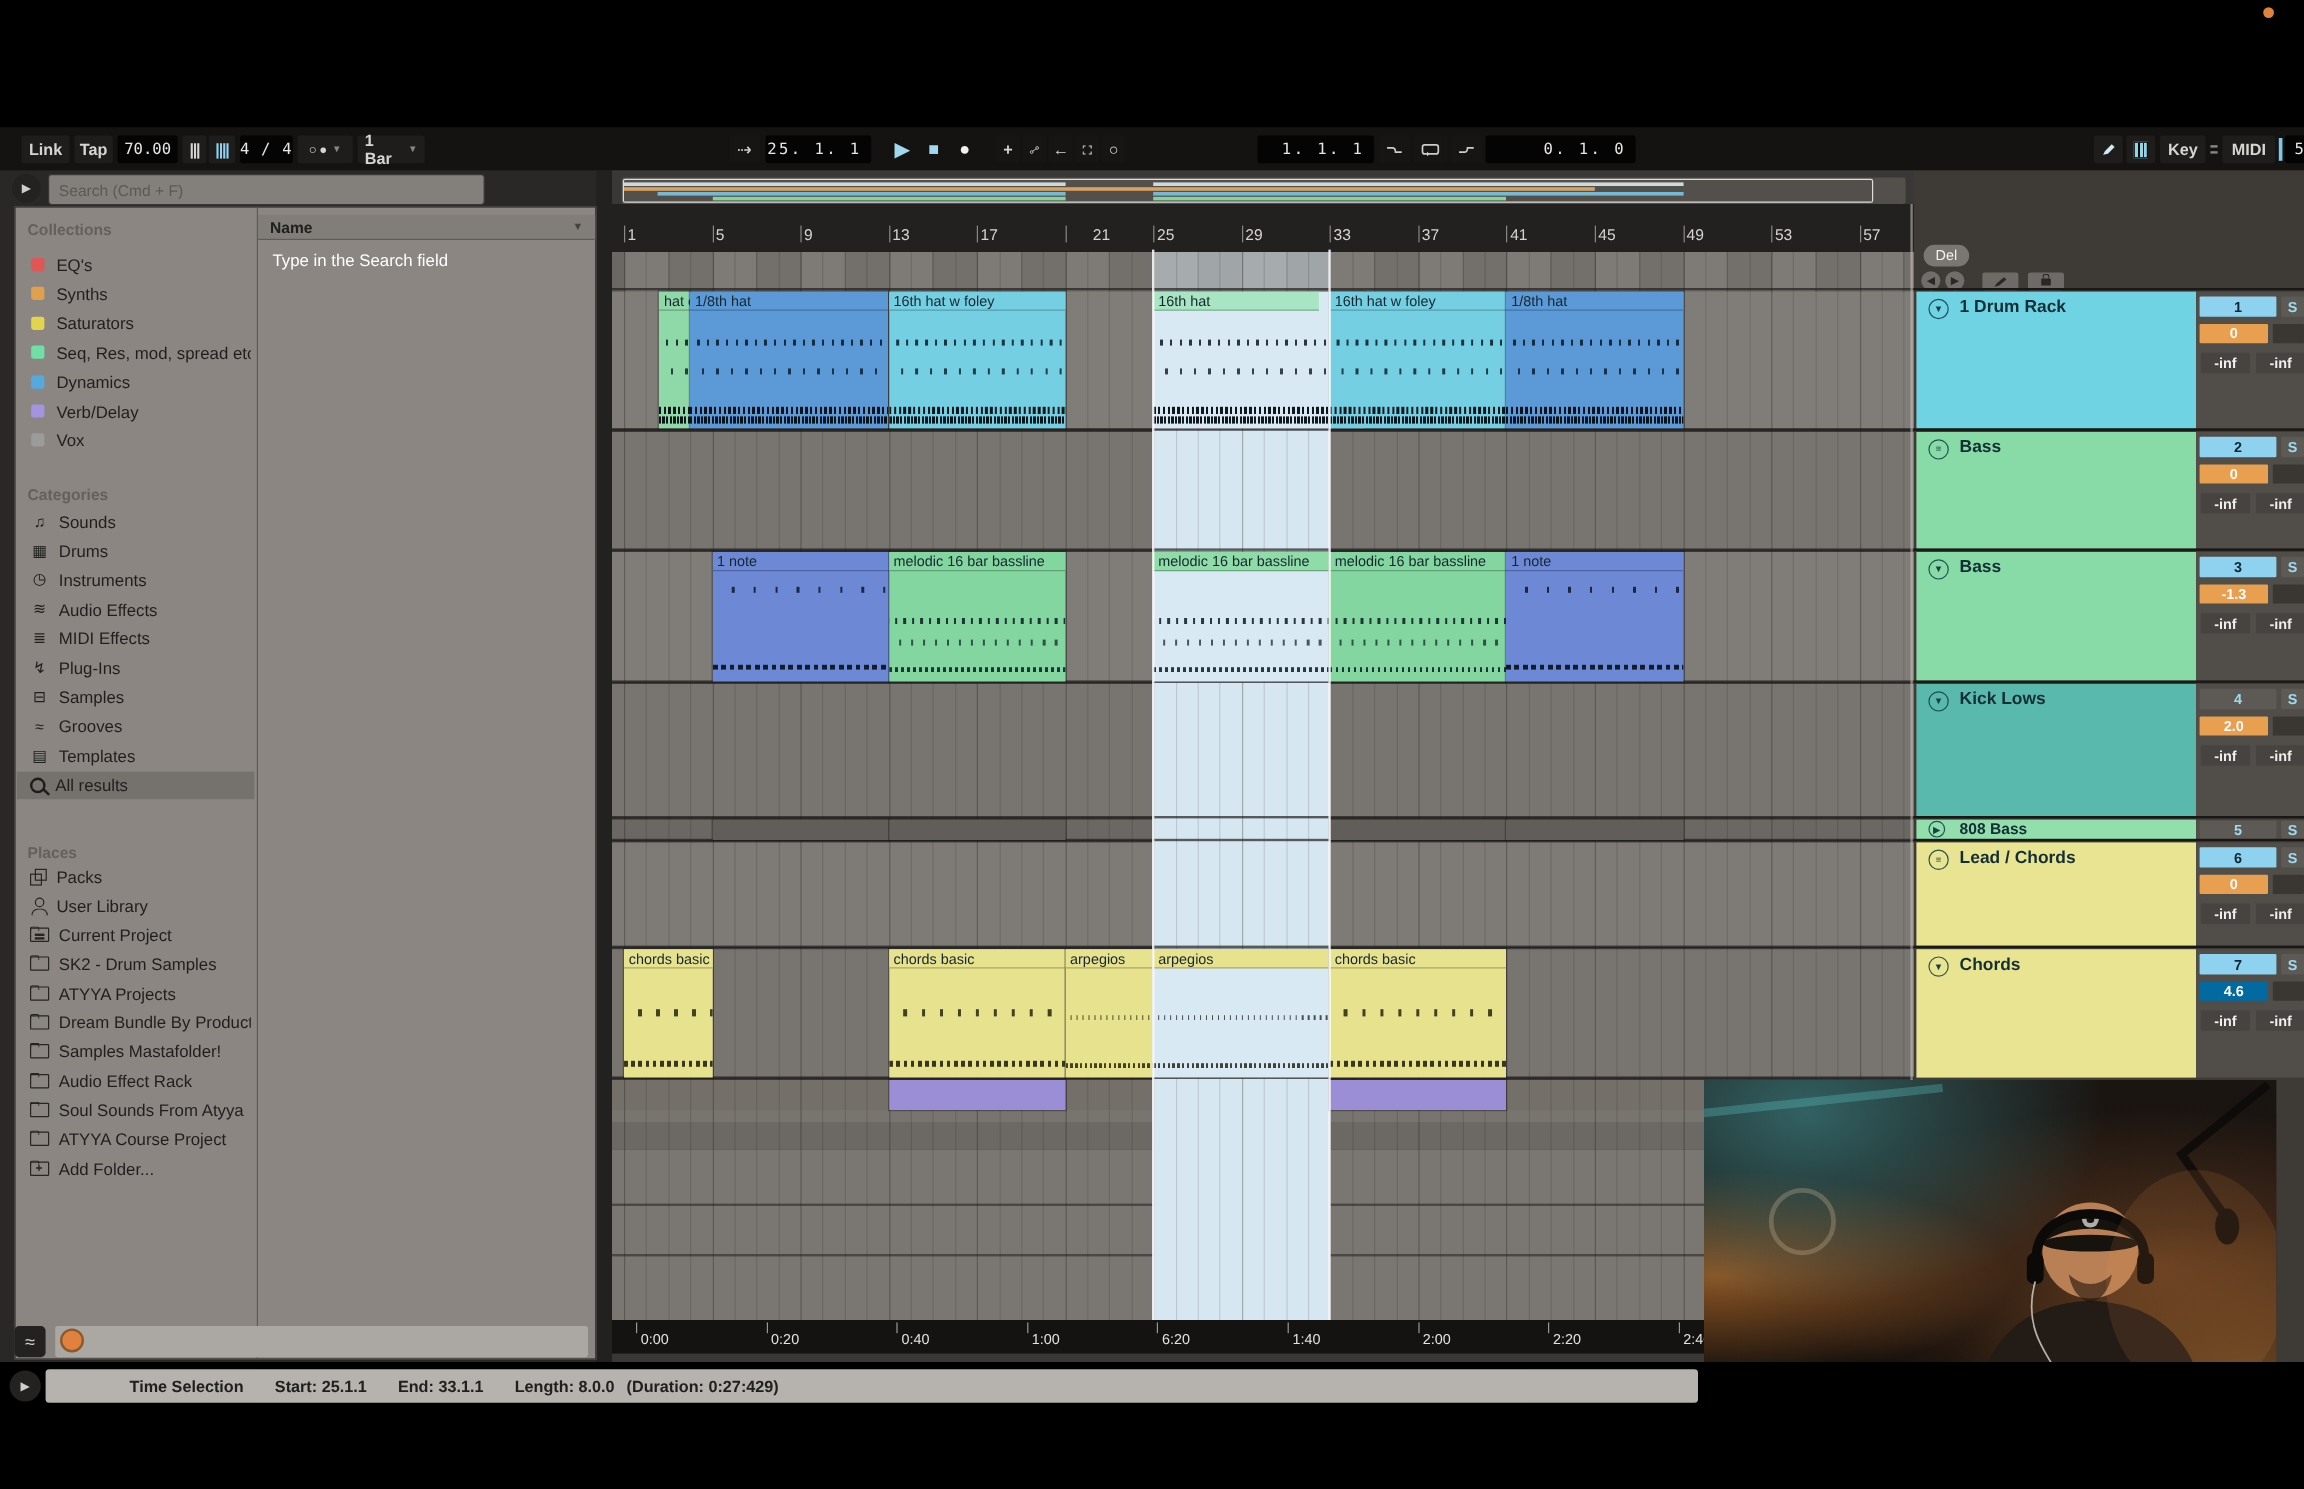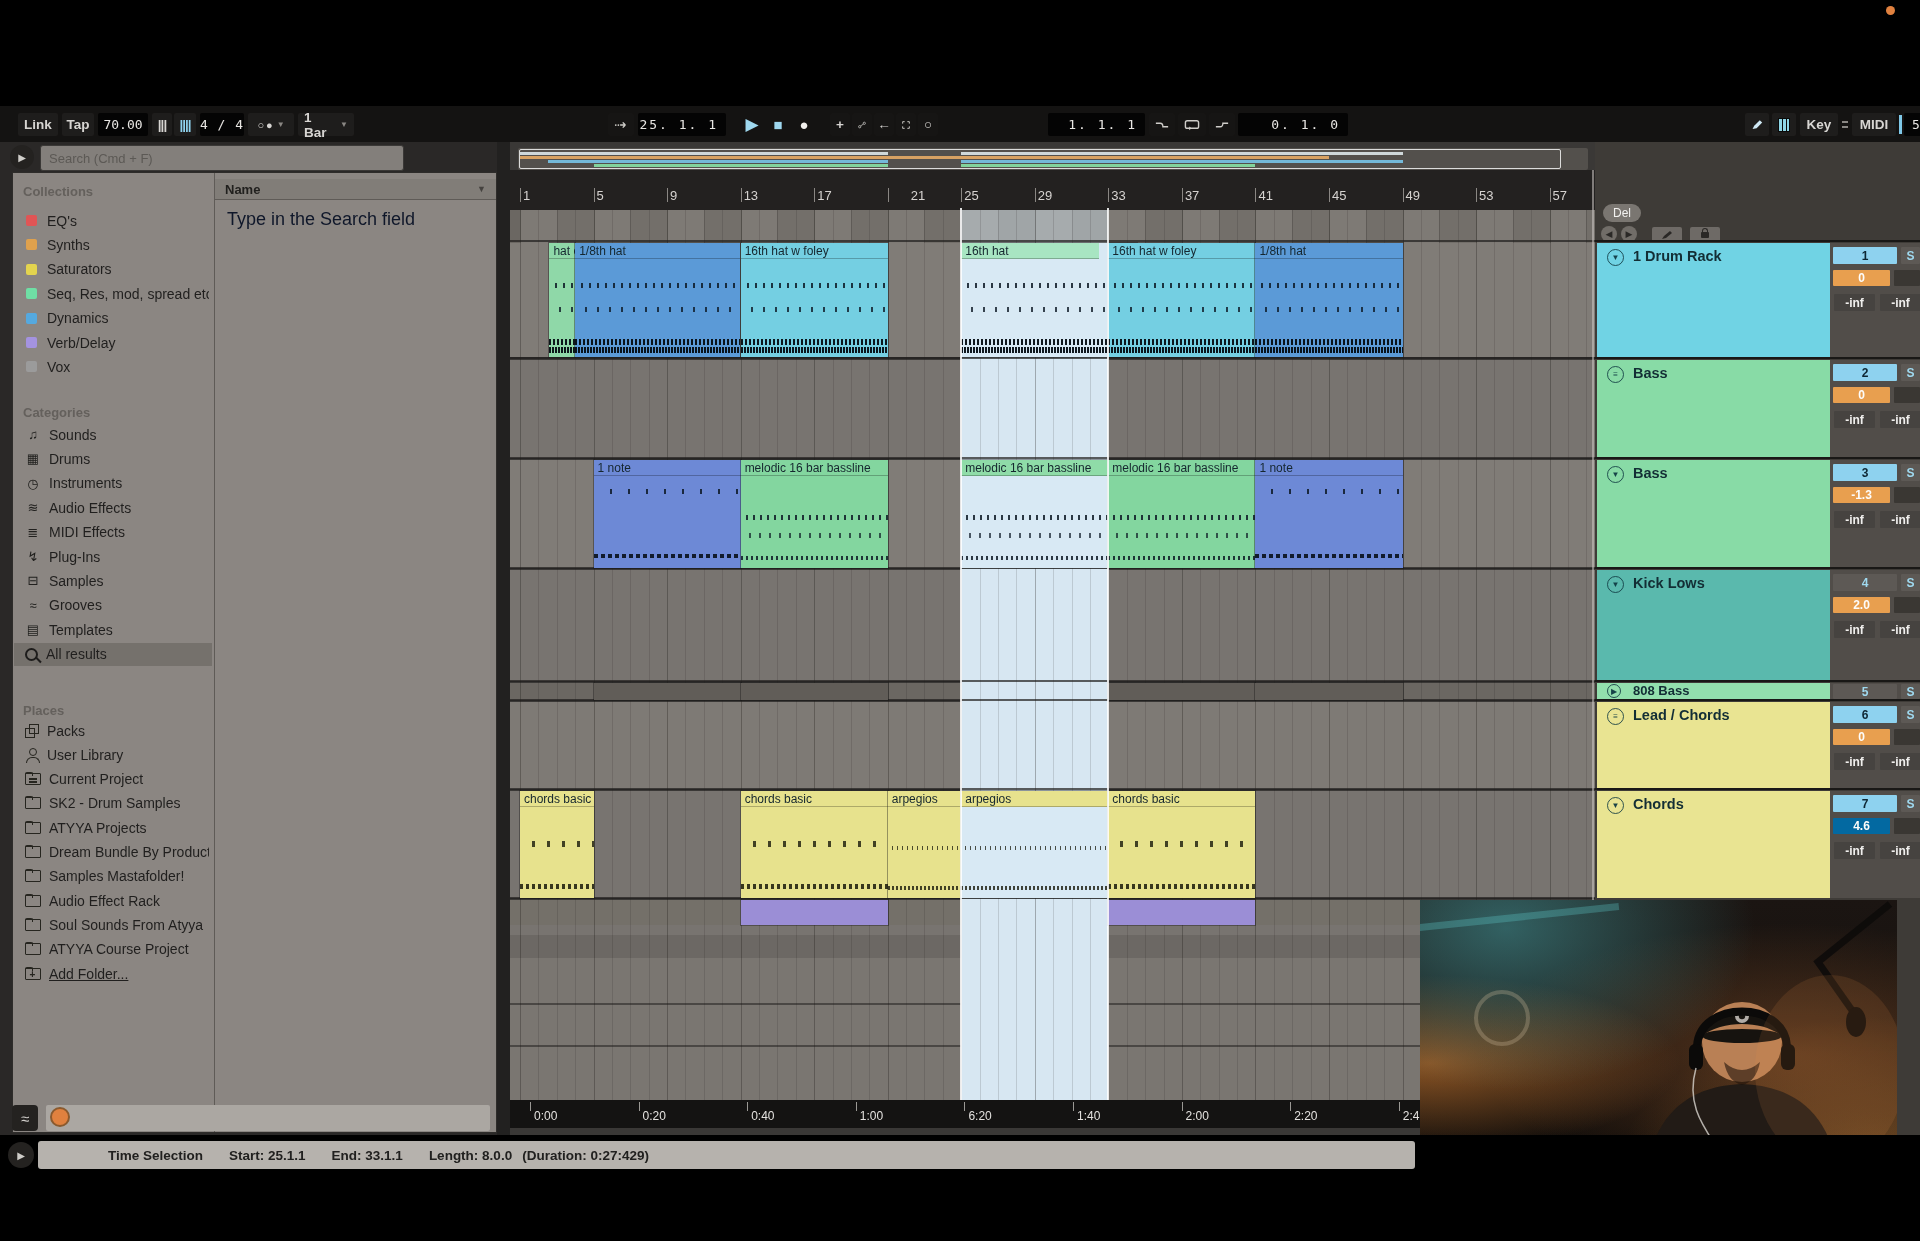--- a/index.html
+++ b/index.html
@@ -45,26 +45,26 @@
   .ic-fplus::after{content:"+";position:absolute;left:3.5px;top:0px;font-size:10px;font-weight:bold;color:#26251f;}
   .ic-packs{width:14px;height:14px;}
   .ic-packs::before{content:"";position:absolute;left:0;top:4px;width:8px;height:8px;border:1.5px solid #26251f;background:#8b8682;}
   .ic-packs::after{content:"";position:absolute;left:4px;top:0px;width:8px;height:8px;border:1.5px solid #26251f;}
   .ic-user{width:14px;height:14px;}
   .ic-user::before{content:"";position:absolute;left:3.5px;top:0;width:6px;height:6px;border:1.5px solid #26251f;border-radius:50%;}
   .ic-user::after{content:"";position:absolute;left:0.5px;top:9px;width:12px;height:5px;border:1.5px solid #26251f;border-bottom:none;border-radius:7px 7px 0 0;}
   .ic-mag{width:9px;height:9px;border:2px solid #1e1d1c;border-radius:50%;margin-top:-2px;}
   .ic-mag::after{content:"";position:absolute;width:7px;height:2px;background:#1e1d1c;
       transform:rotate(45deg);right:-6px;bottom:-2px;}
-  .underline{text-decoration:underline;text-align:center;}
+  .underline{text-align:center;}
   #name-header{position:absolute;left:202px;top:6px;width:281px;height:20px;background:#817d78;
       border-bottom:1px solid #5f5b57;display:flex;align-items:center;}
   #name-header span.t{font-size:13px;font-weight:bold;color:#21201e;margin-left:10px;}
   #name-header span.f{margin-left:auto;margin-right:10px;font-size:9px;color:#45423f;}
-  #browser-hint{position:absolute;left:214px;top:36px;font-size:18px;color:#0f172a;}
+  #browser-hint{position:absolute;left:214px;top:36px;font-size:14px;color:#ffffff;}
   #browser-footer{left:46px;top:1105px;width:444px;height:26px;background:#aba7a2;border-radius:2px;}
   #groove-btn{left:12px;top:1105px;width:26px;height:26px;background:#242220;border-radius:4px;
       color:#cfcdc9;display:flex;align-items:center;justify-content:center;font-size:15px;}
   #help-dot{left:50px;top:1107px;width:20px;height:20px;border-radius:50%;background:#e0813f;
       border:2px solid #8a5a2e;box-sizing:border-box;}
   
   #arr{left:510px;top:142px;width:1085px;height:993px;background:#3a3836;overflow:hidden;}
   .clip{position:absolute;box-sizing:border-box;outline:1px solid rgba(25,25,25,.4);overflow:hidden;}
   .clip .strip{position:absolute;left:0;top:0;height:16px;border-bottom:1px solid rgba(0,0,0,.25);
       font-size:12px;color:#15262e;line-height:16px;padding-left:4px;box-sizing:border-box;
@@ -192,21 +192,21 @@
     <svg class="ticon" width="17" height="12" viewBox="0 0 17 12">
       <rect x="1.5" y="1.5" width="14" height="8" rx="2" stroke="#cfcdc9" stroke-width="1.5" fill="none"></rect>
       <path d="M8 9.5 l-2.5 2 v-4 z" fill="#cfcdc9"></path>
     </svg>
   </div>
   <div class="tbtn" style="left:1209px;width:26px;background:#161514;">
     <svg class="ticon" width="16" height="10" viewBox="0 0 16 10">
       <path d="M1 7 H6 Q9 7 9 3 H15" stroke="#cfcdc9" stroke-width="1.5" fill="none"></path>
     </svg>
   </div>
-  <div class="tval" style="left:1238px;width:110px;">0. 1. 0</div>
+  <div class="tval" style="left:1238px;width:125px;">0. 1. 0</div>
 
   <div class="tbtn" style="left:1745px;width:24px;">
     <svg class="ticon" width="15" height="14" viewBox="0 0 15 14">
       <path d="M2 12 L4 8 L11 1 L14 4 L7 11 Z" fill="#cfe9f5"></path>
     </svg>
   </div>
   <div class="tbtn" style="left:1772px;width:24px;">
     <div style="width:16px;height:12px;background:#8fd6e6;border:1px solid #0a0a0a;
          background-image:repeating-linear-gradient(90deg,transparent 0 3px,#0a0a0a 3px 4px);"></div>
   </div>

